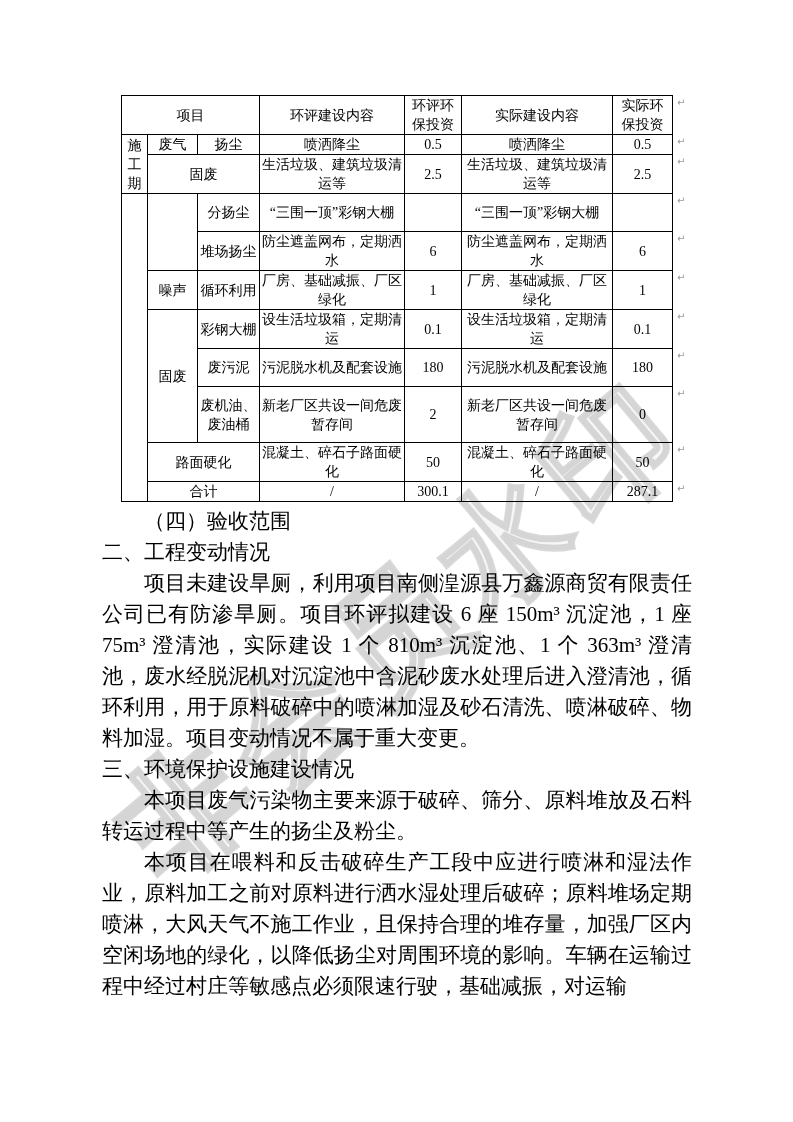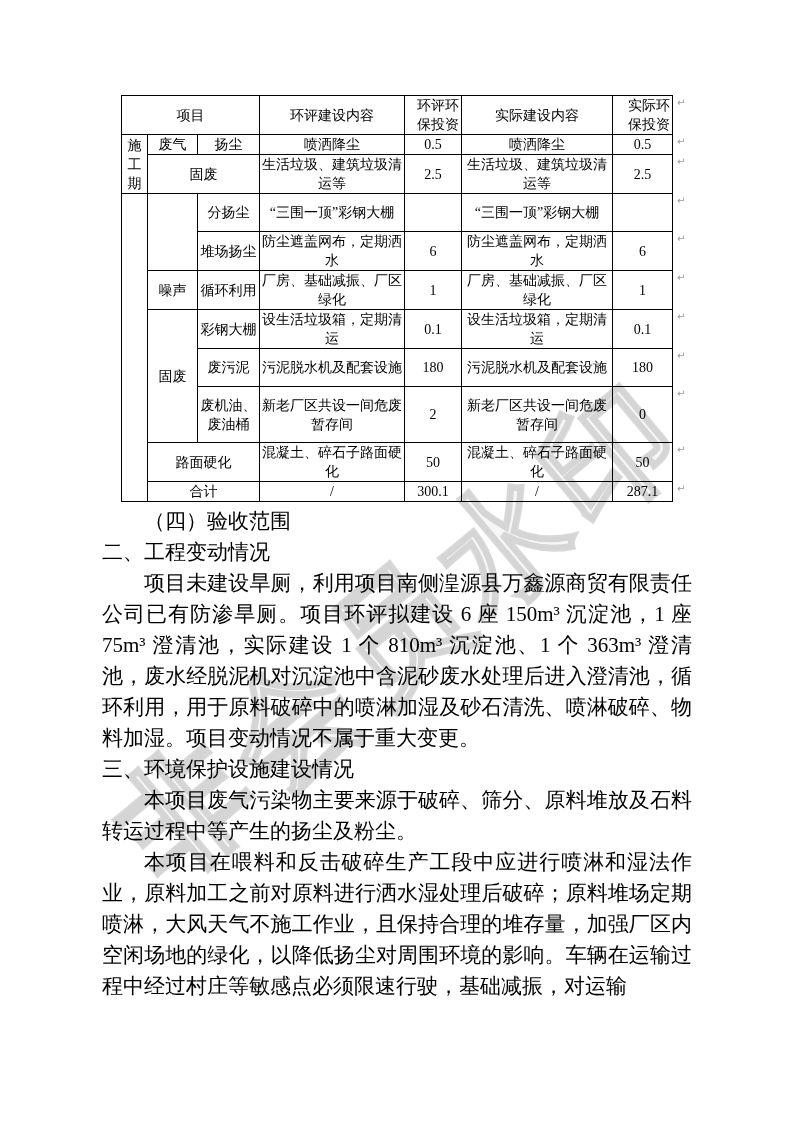--- a/index.html
+++ b/index.html
@@ -20,21 +20,21 @@
   .content{position:absolute;left:102px;top:95px;width:590px;z-index:1;}
   
   table.cmp{
     border-collapse:collapse;table-layout:fixed;margin-left:19px;
     font-size:14px;line-height:19px;
   }
   table.cmp td,table.cmp th{
     border:1px solid #000;padding:0 2px;text-align:center;vertical-align:middle;
     font-weight:normal;word-break:break-all;overflow:hidden;
   }
-  table.cmp th.wrap2{white-space:pre-line;text-align:right;}
+  table.cmp th.wrap2{white-space:pre-line;}
   table.cmp td.mark,table.cmp th.mark{
     border:none;background:transparent;vertical-align:top;text-align:left;
     padding:1px 0 0 4px;font-size:10px;line-height:11px;color:#9a9a9a;
     font-family:"DejaVu Sans",sans-serif;word-break:normal;
   }
   
   .textflow{margin-top:4px;font-size:21px;line-height:31px;}
   .sec-title{text-indent:2em;}
   .para{text-indent:2em;text-align:justify;}
   .h-bold{font-weight:normal;}

